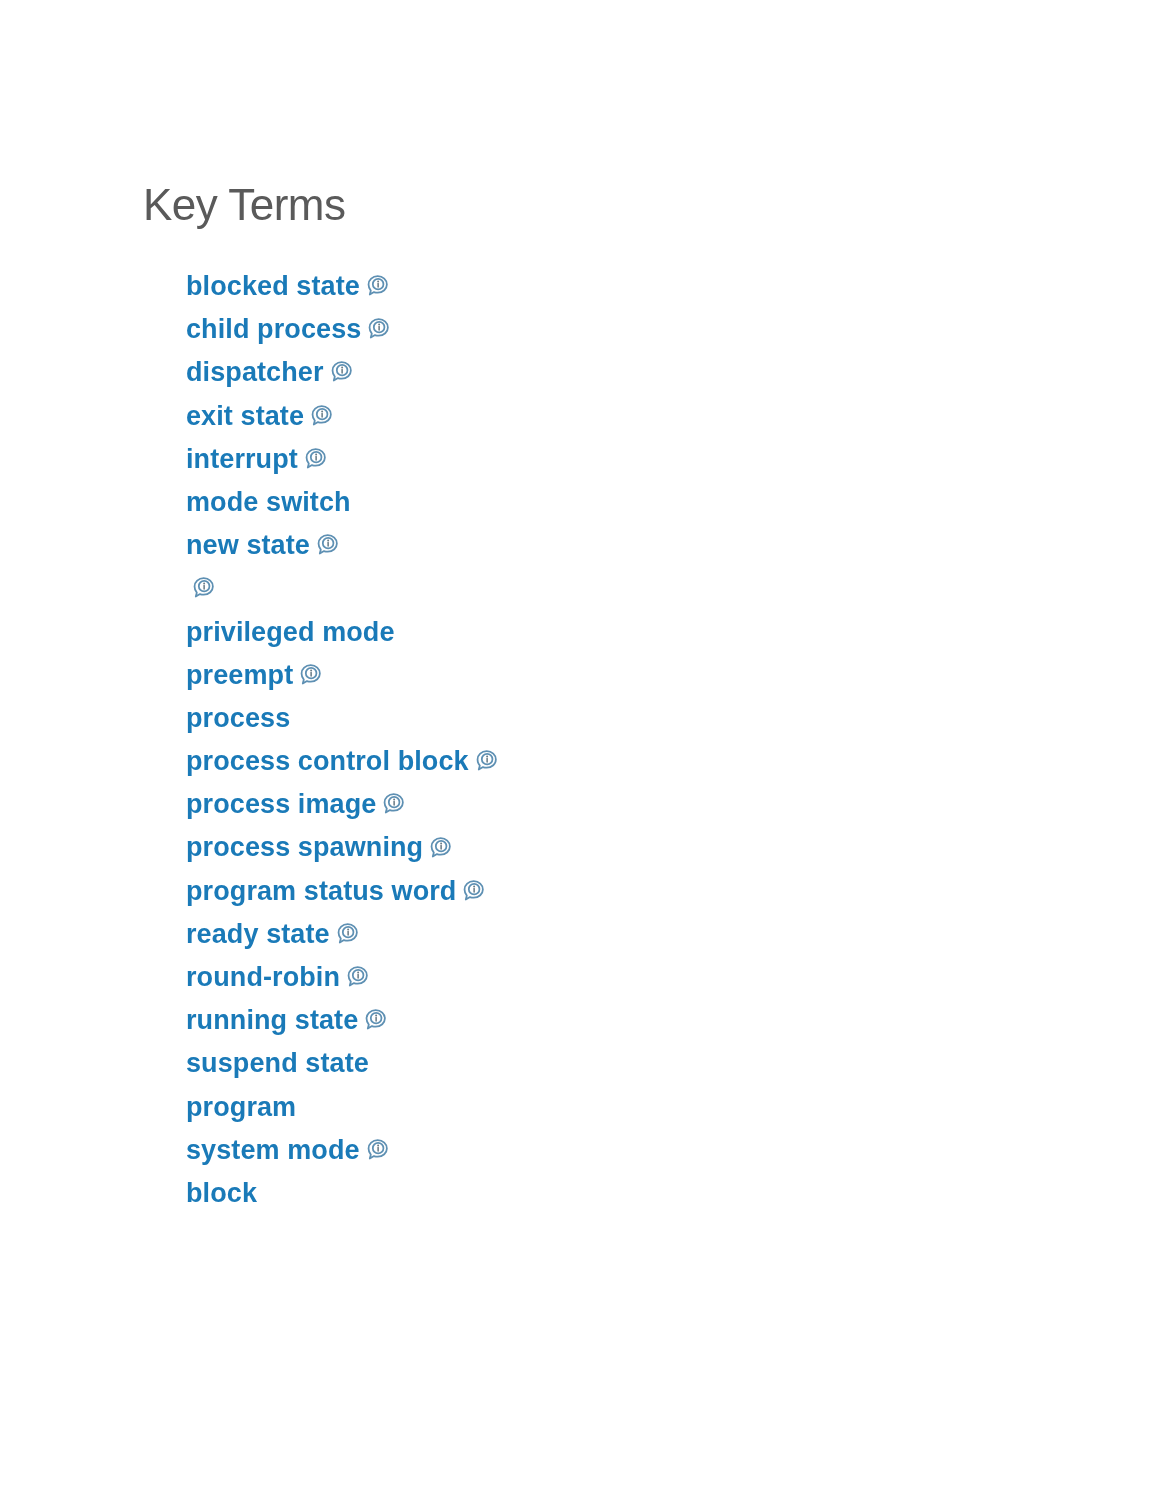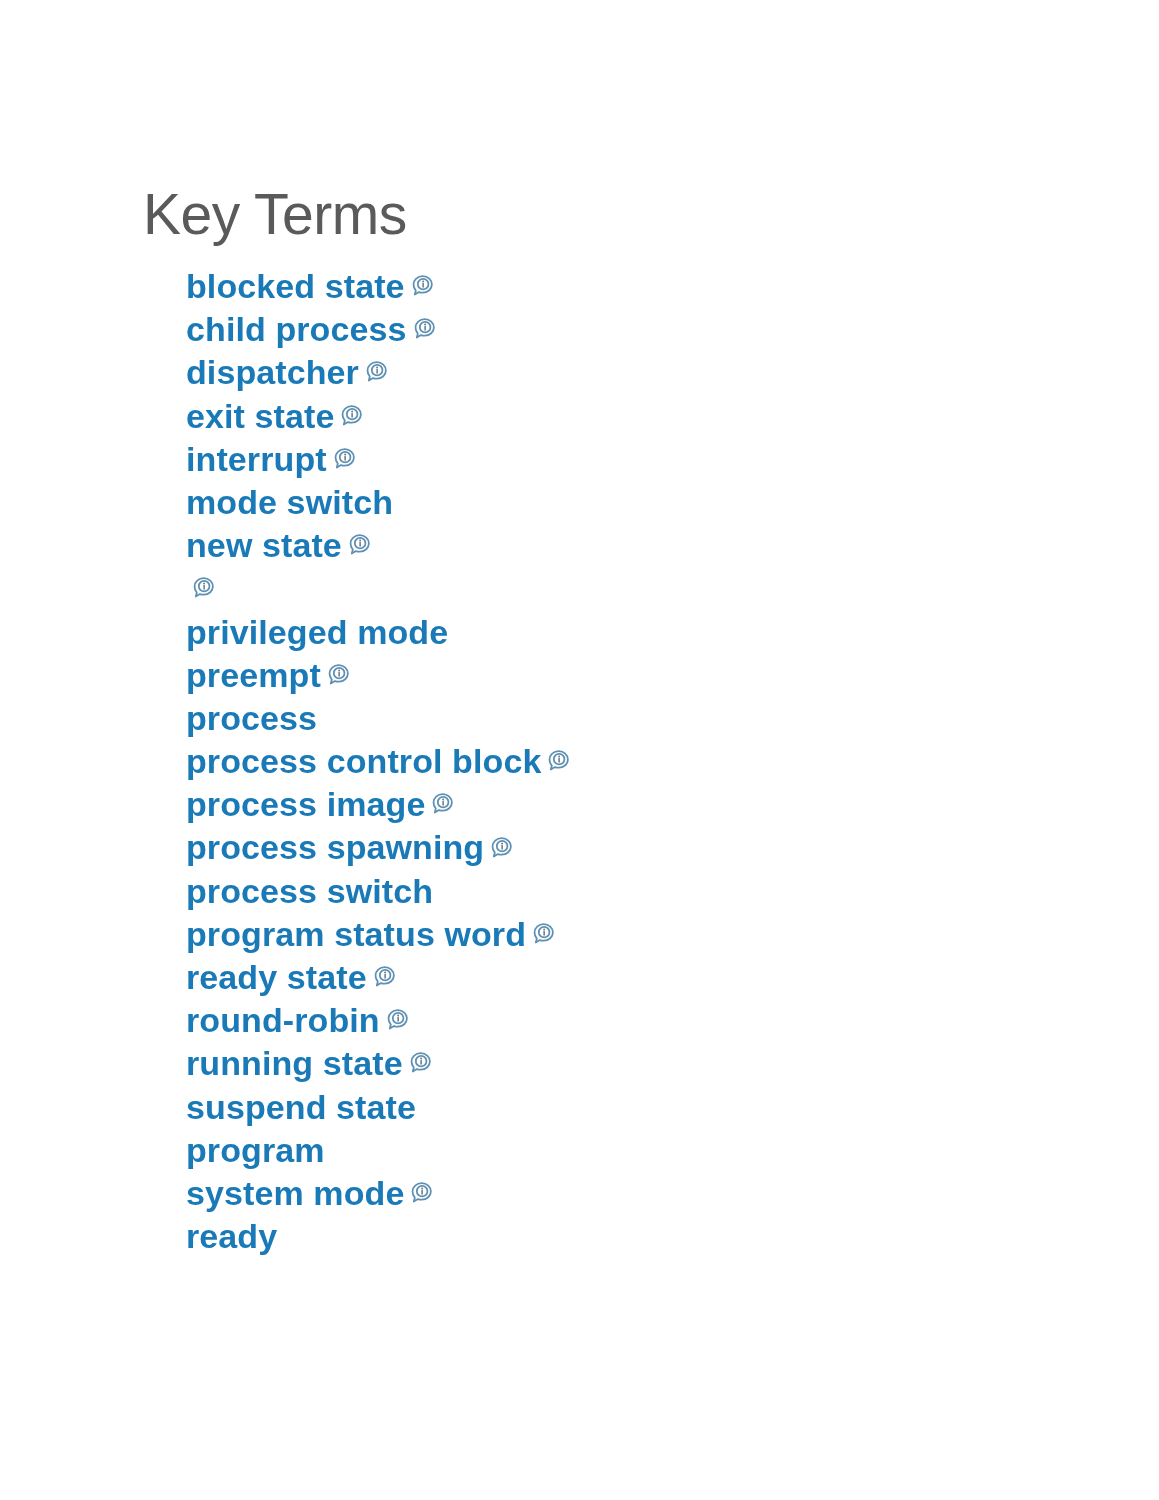--- a/index.html
+++ b/index.html
@@ -21,21 +21,21 @@
     position: absolute;
     inset: 0;
     background: #ffffff;
   }
 
   
   .page-title {
     position: absolute;
     left: 143px;
     top: 141px;
-    font-size: 57px;
+    font-size: 44px;
     line-height: 70px;
     font-weight: 400;
     letter-spacing: -0.5px;
     color: #5a5a5a;
     white-space: nowrap;
   }
 
   
   .terms-list {
     position: absolute;
@@ -51,21 +51,21 @@
     display: block;
     height: 43.2px;
     line-height: 43.2px;
     white-space: nowrap;
     font-size: 0;
   }
 
   .term-label {
     display: inline-block;
     vertical-align: middle;
-    font-size: 34px;
+    font-size: 27px;
     font-weight: 700;
     color: #1a7ab8;
     letter-spacing: 0.1px;
     line-height: 43.2px;
   }
 
   
   .info-icon {
     display: inline-block;
     vertical-align: middle;
@@ -176,21 +176,20 @@
             <circle class="bubble-stroke" cx="12.6" cy="10.7" r="5.1"></circle>
             <circle class="i-dot" cx="12.6" cy="8.1" r="0.95"></circle>
             <line class="i-stroke" x1="12.6" y1="10.0" x2="12.6" y2="13.5"></line>
           </svg></span></li>
       <li class="term-item"><span class="term-label">process spawning</span><span class="info-icon"><svg viewBox="0 0 24 24">
             <path class="bubble-stroke" d="M12.2 3.1 C17.2 3.1 21.0 6.7 21.0 11.0 C21.0 15.3 17.2 18.9 12.2 18.9 C10.9 18.9 9.7 18.7 8.6 18.3 L4.6 20.6 L5.6 16.9 C4.2 15.3 3.4 13.3 3.4 11.0 C3.4 6.7 7.2 3.1 12.2 3.1 Z"></path>
             <circle class="bubble-stroke" cx="12.6" cy="10.7" r="5.1"></circle>
             <circle class="i-dot" cx="12.6" cy="8.1" r="0.95"></circle>
             <line class="i-stroke" x1="12.6" y1="10.0" x2="12.6" y2="13.5"></line>
           </svg></span></li>
-      <li class="term-item"><span class="term-label">process switch</span><span class="spacer-icon"></span></li>
       <li class="term-item"><span class="term-label">program status word</span><span class="info-icon"><svg viewBox="0 0 24 24">
             <path class="bubble-stroke" d="M12.2 3.1 C17.2 3.1 21.0 6.7 21.0 11.0 C21.0 15.3 17.2 18.9 12.2 18.9 C10.9 18.9 9.7 18.7 8.6 18.3 L4.6 20.6 L5.6 16.9 C4.2 15.3 3.4 13.3 3.4 11.0 C3.4 6.7 7.2 3.1 12.2 3.1 Z"></path>
             <circle class="bubble-stroke" cx="12.6" cy="10.7" r="5.1"></circle>
             <circle class="i-dot" cx="12.6" cy="8.1" r="0.95"></circle>
             <line class="i-stroke" x1="12.6" y1="10.0" x2="12.6" y2="13.5"></line>
           </svg></span></li>
       <li class="term-item"><span class="term-label">ready state</span><span class="info-icon"><svg viewBox="0 0 24 24">
             <path class="bubble-stroke" d="M12.2 3.1 C17.2 3.1 21.0 6.7 21.0 11.0 C21.0 15.3 17.2 18.9 12.2 18.9 C10.9 18.9 9.7 18.7 8.6 18.3 L4.6 20.6 L5.6 16.9 C4.2 15.3 3.4 13.3 3.4 11.0 C3.4 6.7 7.2 3.1 12.2 3.1 Z"></path>
             <circle class="bubble-stroke" cx="12.6" cy="10.7" r="5.1"></circle>
             <circle class="i-dot" cx="12.6" cy="8.1" r="0.95"></circle>
@@ -209,16 +208,16 @@
             <line class="i-stroke" x1="12.6" y1="10.0" x2="12.6" y2="13.5"></line>
           </svg></span></li>
       <li class="term-item"><span class="term-label">suspend state</span><span class="spacer-icon"></span></li>
       <li class="term-item"><span class="term-label">program</span><span class="spacer-icon"></span></li>
       <li class="term-item"><span class="term-label">system mode</span><span class="info-icon"><svg viewBox="0 0 24 24">
             <path class="bubble-stroke" d="M12.2 3.1 C17.2 3.1 21.0 6.7 21.0 11.0 C21.0 15.3 17.2 18.9 12.2 18.9 C10.9 18.9 9.7 18.7 8.6 18.3 L4.6 20.6 L5.6 16.9 C4.2 15.3 3.4 13.3 3.4 11.0 C3.4 6.7 7.2 3.1 12.2 3.1 Z"></path>
             <circle class="bubble-stroke" cx="12.6" cy="10.7" r="5.1"></circle>
             <circle class="i-dot" cx="12.6" cy="8.1" r="0.95"></circle>
             <line class="i-stroke" x1="12.6" y1="10.0" x2="12.6" y2="13.5"></line>
           </svg></span></li>
-      <li class="term-item"><span class="term-label">ready</span><span class="spacer-icon"></span></li>
+      <li class="term-item"><span class="term-label">block</span><span class="spacer-icon"></span></li>
     </ul>
 
 </div>
 
 </body></html>

